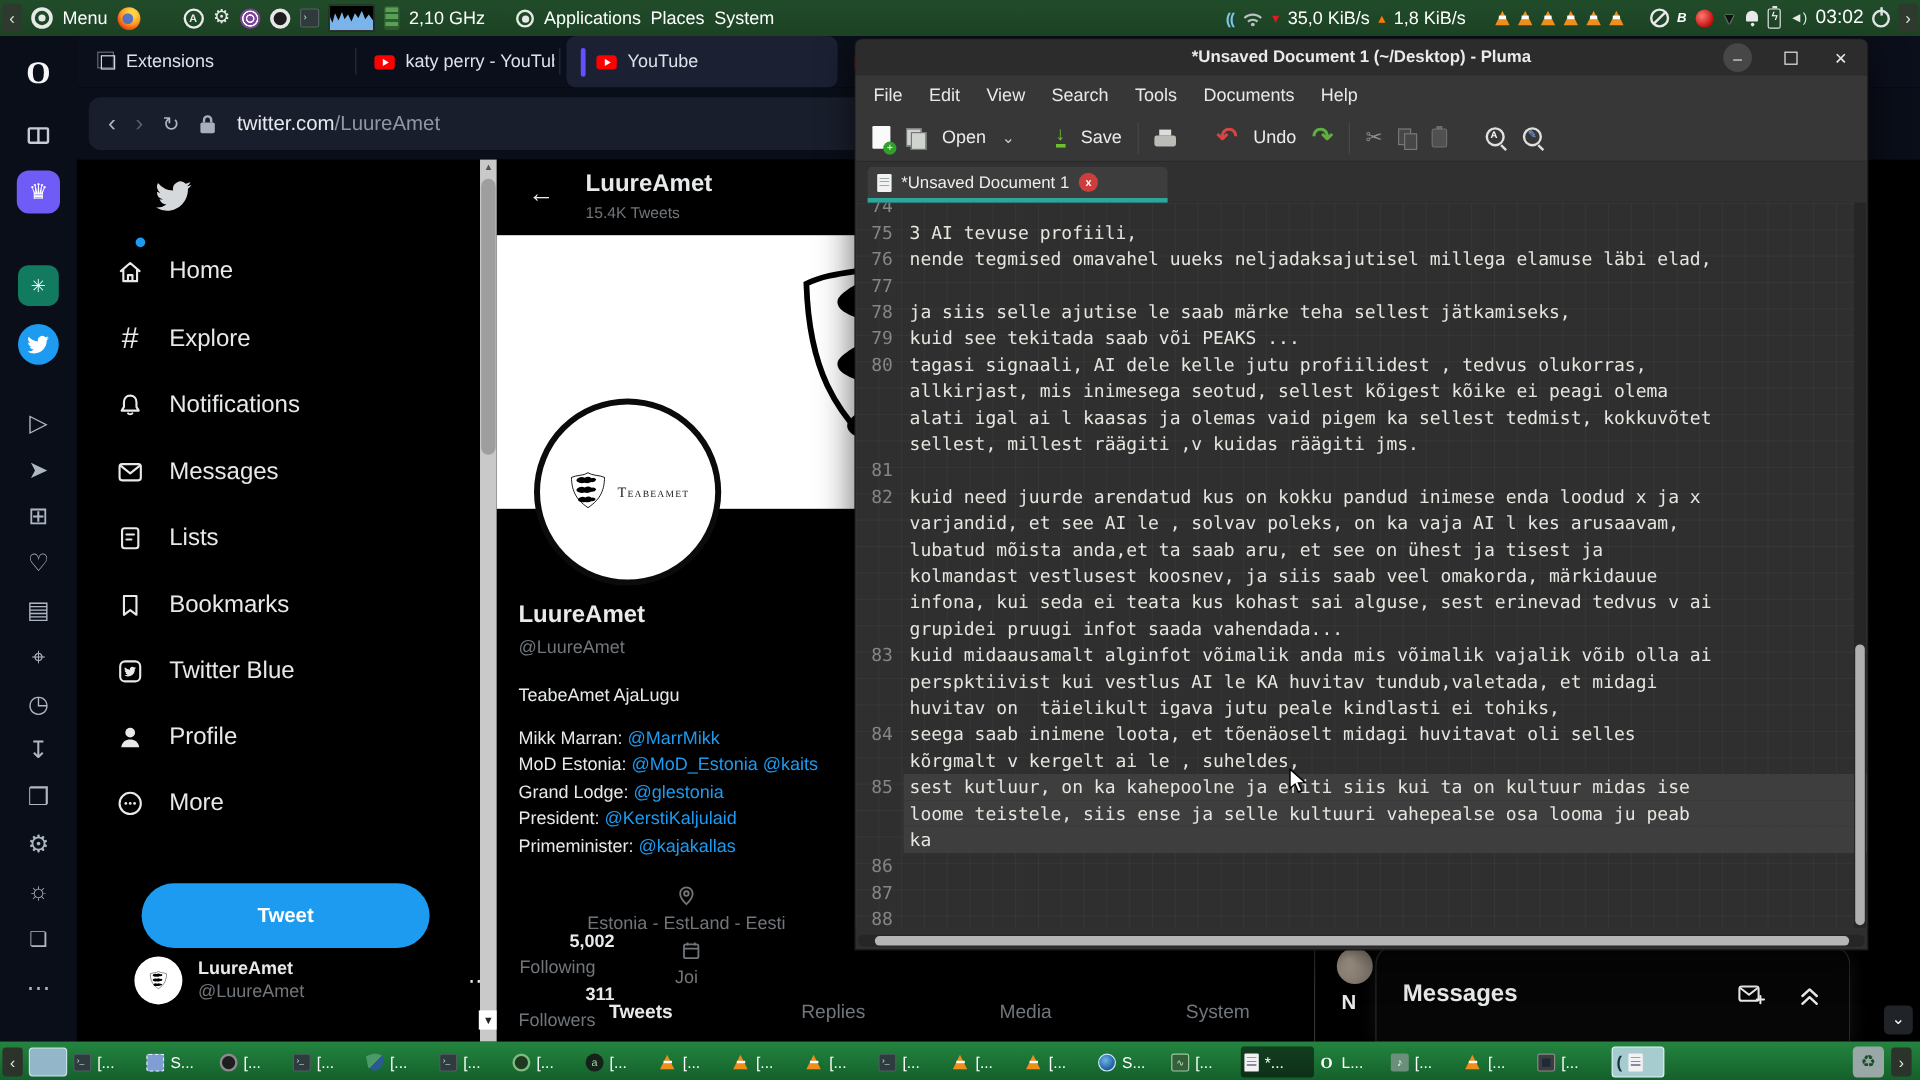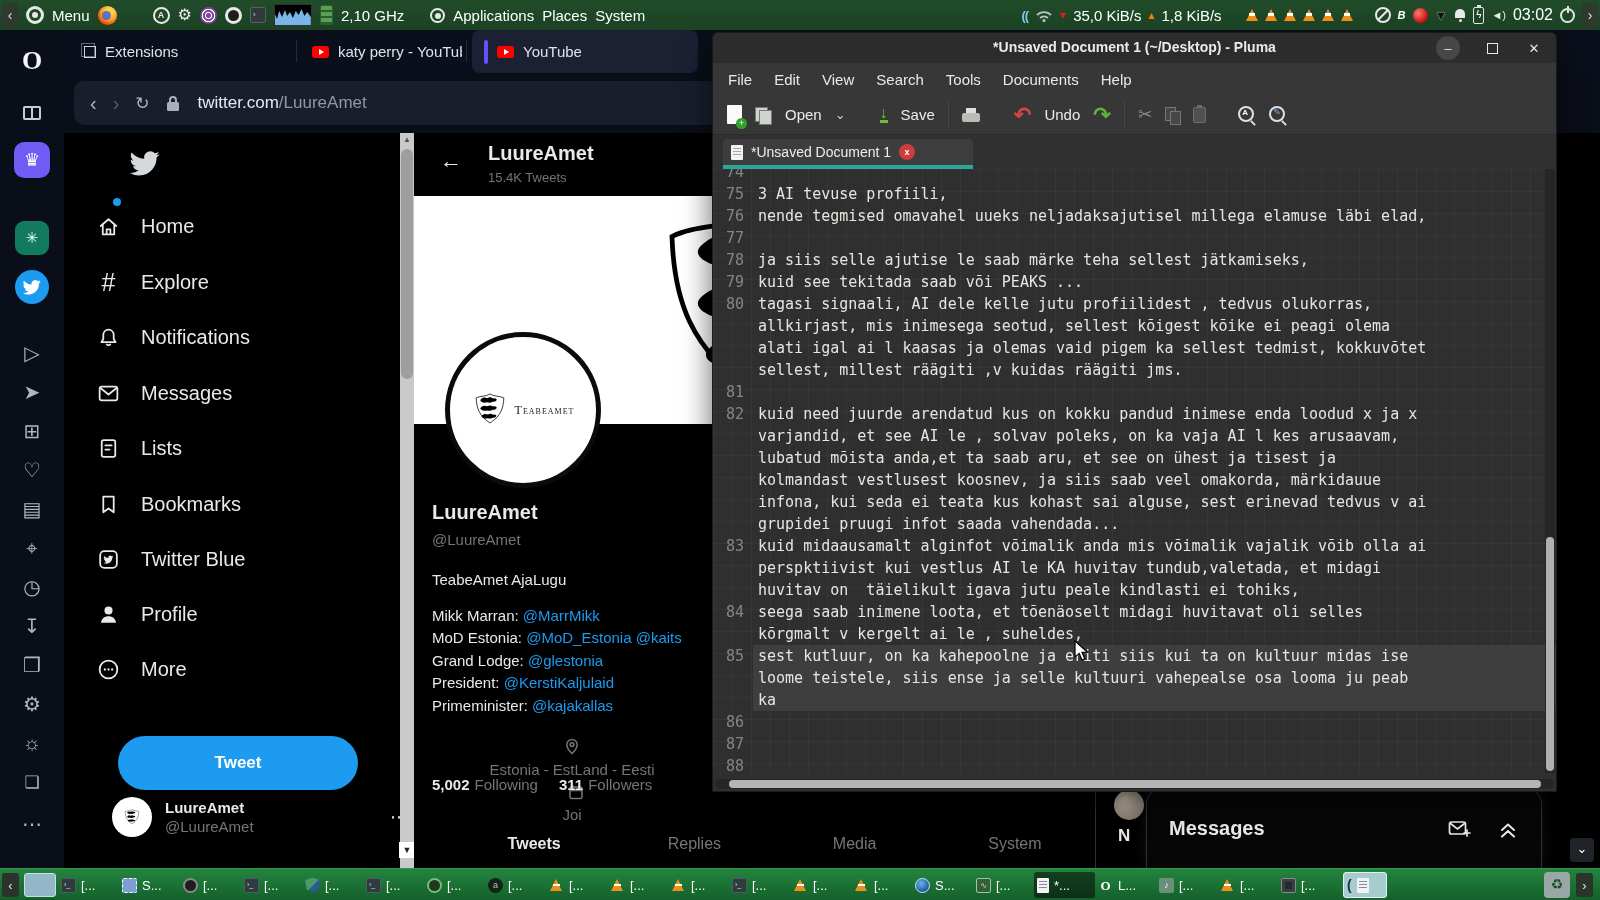--- a/index.html
+++ b/index.html
@@ -101,21 +101,21 @@
   #banner { position:absolute; left:0; top:63px; width:681px; height:228px; background:#fff; overflow:hidden; }
   #avatar { position:absolute; left:31px; top:199px; width:156px; height:156px; border-radius:50%; background:#fff; border:5px solid #0b0b0b; display:flex; align-items:center; justify-content:center; gap:7px; }
   .av-cap { font-family:"Liberation Serif",serif; font-variant:small-caps; font-size:12px; letter-spacing:1px; color:#1a1a1a; }
   .prof-name { position:absolute; left:18px; top:368px; color:#e7e9ea; font-size:20px; font-weight:bold; }
   .prof-handle { position:absolute; left:18px; top:398px; color:#71767b; font-size:15px; }
   .prof-bio { position:absolute; left:18px; top:438px; color:#e7e9ea; font-size:15px; }
   #prof-links { position:absolute; left:18px; top:472px; width:280px; overflow:hidden; }
   .plink { white-space:nowrap; font-size:15px; line-height:22.4px; color:#e7e9ea; }
   .plink b { font-weight:normal; color:#1d9bf0; }
   #loc-row { position:absolute; left:18px; top:605px; width:280px; overflow:hidden; display:flex; align-items:center; gap:6px; color:#71767b; font-size:15px; white-space:nowrap;flex-direction:column; }
-  #stats-row { position:absolute; left:18px; top:643px; display:flex; gap:5px; font-size:15px; align-items:flex-end; }
+  #stats-row { position:absolute; left:18px; top:643px; display:flex; gap:5px; font-size:15px; align-items:flex-end;flex-direction:column; }
   .stat-n { color:#e7e9ea; font-weight:bold; }
   .stat-l { color:#71767b; margin-right:16px; }
   #tw-tabs { position:absolute; left:0; top:692px; width:681px; height:43px; display:flex;padding-left:40px; }
   #tw-tabs div { flex:1; text-align:center; font-size:16px; color:#71767b; padding-top:10px; }
   #tw-tabs div.on { color:#e7e9ea; font-weight:bold; }
   #tw-divider { position:absolute; left:1095px; top:103px; width:1px; height:735px; background:#2f3336; }
   .rt-av { position:absolute; left:1114px; top:760px; width:30px; height:30px; border-radius:50%; background:radial-gradient(circle at 35% 30%, #cfc0ae, #6b6158); }
   .rt-n { position:absolute; left:1118px; top:796px; color:#e7e9ea; font-size:17px; font-weight:bold; }
   #msg-drawer { position:absolute; left:1146px; top:758px; width:396px; height:80px; background:#060606; border:1px solid #2f3336; border-bottom:none; border-radius:16px 16px 0 0; box-shadow:0 0 16px rgba(255,255,255,.07); display:flex; align-items:center; padding:0 22px; gap:26px; z-index:10; }
   #msg-drawer .mtitle { color:#e7e9ea; font-size:20px; font-weight:bold; flex:1; }

